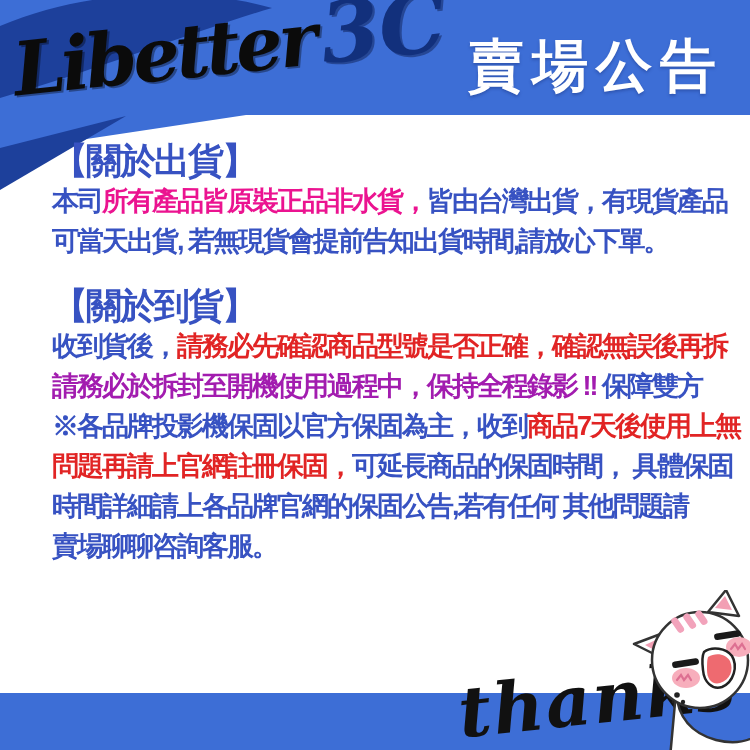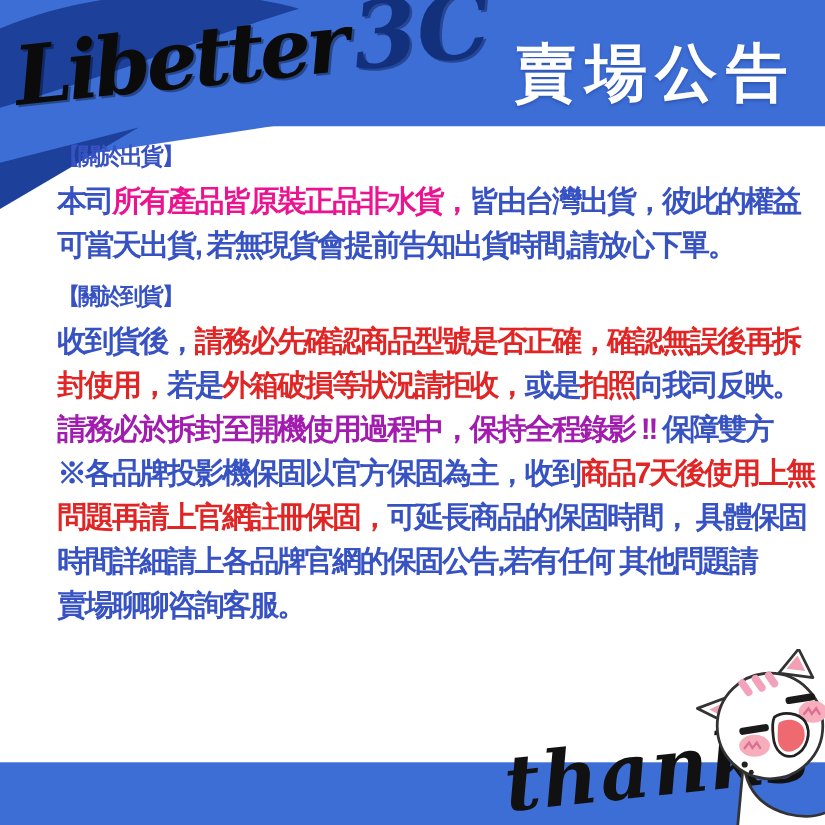--- a/index.html
+++ b/index.html
@@ -38,21 +38,21 @@
   .corner-blue { fill:var(--header-bg); }
   .corner-navy { fill:var(--swoosh-navy); }
   
   .text-area {
     position:absolute; left:52px; top:116px; width:680px;
   }
   .line {
     height:40px; line-height:40px; white-space:nowrap;
     font-size:27px; font-weight:700; letter-spacing:-2px;
   }
-  .line.heading { margin-top:7px; font-size:21px; }
+  .line.heading { margin-top:25px; font-size:36px; }
   
   .band {
     position:absolute; left:0; top:693px; width:750px; height:57px;
     background:var(--band-blue);
   }
   .thanks {
     position:absolute; left:458px; top:664px;
     font-family:"DejaVu Serif", serif; font-style:italic; font-weight:bold;
     font-size:70px; letter-spacing:2px; color:var(--thanks-color);
     transform:rotate(-6deg); z-index:3; line-height:1;
@@ -75,25 +75,24 @@
     <h1 class="title">賣場公告</h1>
   </header>
 
   <svg class="corner" viewBox="0 0 270 80">
     <polygon class="corner-blue" points="0,-2 266,-2 0,38"></polygon>
     <polygon class="corner-navy" points="0,34 126,2 0,76"></polygon>
   </svg>
 
   <main class="text-area">
       <div class="line heading"><span style="color: rgb(55, 82, 194);">【關於出貨】</span></div>
-      <div class="line"><span style="color: rgb(55, 82, 194);">本司</span><span style="color: rgb(235, 19, 144);">所有產品皆原裝正品非水貨，</span><span style="color: rgb(55, 82, 194);">皆由台灣出貨，彼此的權益</span></div>
+      <div class="line"><span style="color: rgb(55, 82, 194);">本司</span><span style="color: rgb(235, 19, 144);">所有產品皆原裝正品非水貨，</span><span style="color: rgb(55, 82, 194);">皆由台灣出貨，有現貨產品</span></div>
       <div class="line"><span style="color: rgb(55, 82, 194);">可當天出貨, 若無現貨會提前告知出貨時間,請放心下單。</span></div>
       <div class="line heading"><span style="color: rgb(55, 82, 194);">【關於到貨】</span></div>
       <div class="line"><span style="color: rgb(55, 82, 194);">收到貨後，</span><span style="color: rgb(225, 36, 36); text-align: center;">請務必先確認商品型號是否正確，確認無誤後再拆</span></div>
-      <div class="line"><span style="color: rgb(225, 36, 36);">封使用，</span><span style="color: rgb(55, 82, 194);">若是</span><span style="color: rgb(225, 36, 36);">外箱破損等狀況請拒收，</span><span style="color: rgb(55, 82, 194);">或是</span><span style="color: rgb(225, 36, 36);">拍照</span><span style="color: rgb(55, 82, 194);">向我司反映。</span></div>
       <div class="line"><span style="color: #a21caf;">請務必於拆封至開機使用過程中，保持全程錄影 !!</span><span style="color: rgb(55, 82, 194);"> 保障雙方</span></div>
       <div class="line"><span style="color: rgb(55, 82, 194);">※各品牌投影機保固以官方保固為主，收到</span><span style="color: rgb(225, 36, 36);">商品7天後使用上無</span></div>
       <div class="line"><span style="color: rgb(225, 36, 36);">問題再請上官網註冊保固，</span><span style="color: rgb(55, 82, 194);">可延長商品的保固時間， 具體保固</span></div>
       <div class="line"><span style="color: rgb(55, 82, 194);">時間詳細請上各品牌官網的保固公告,若有任何 其他問題請</span></div>
       <div class="line"><span style="color: rgb(55, 82, 194);">賣場聊聊咨詢客服。</span></div>
     </main>
 
   <div class="band"></div>
 
   <div class="thanks">thanks</div>

